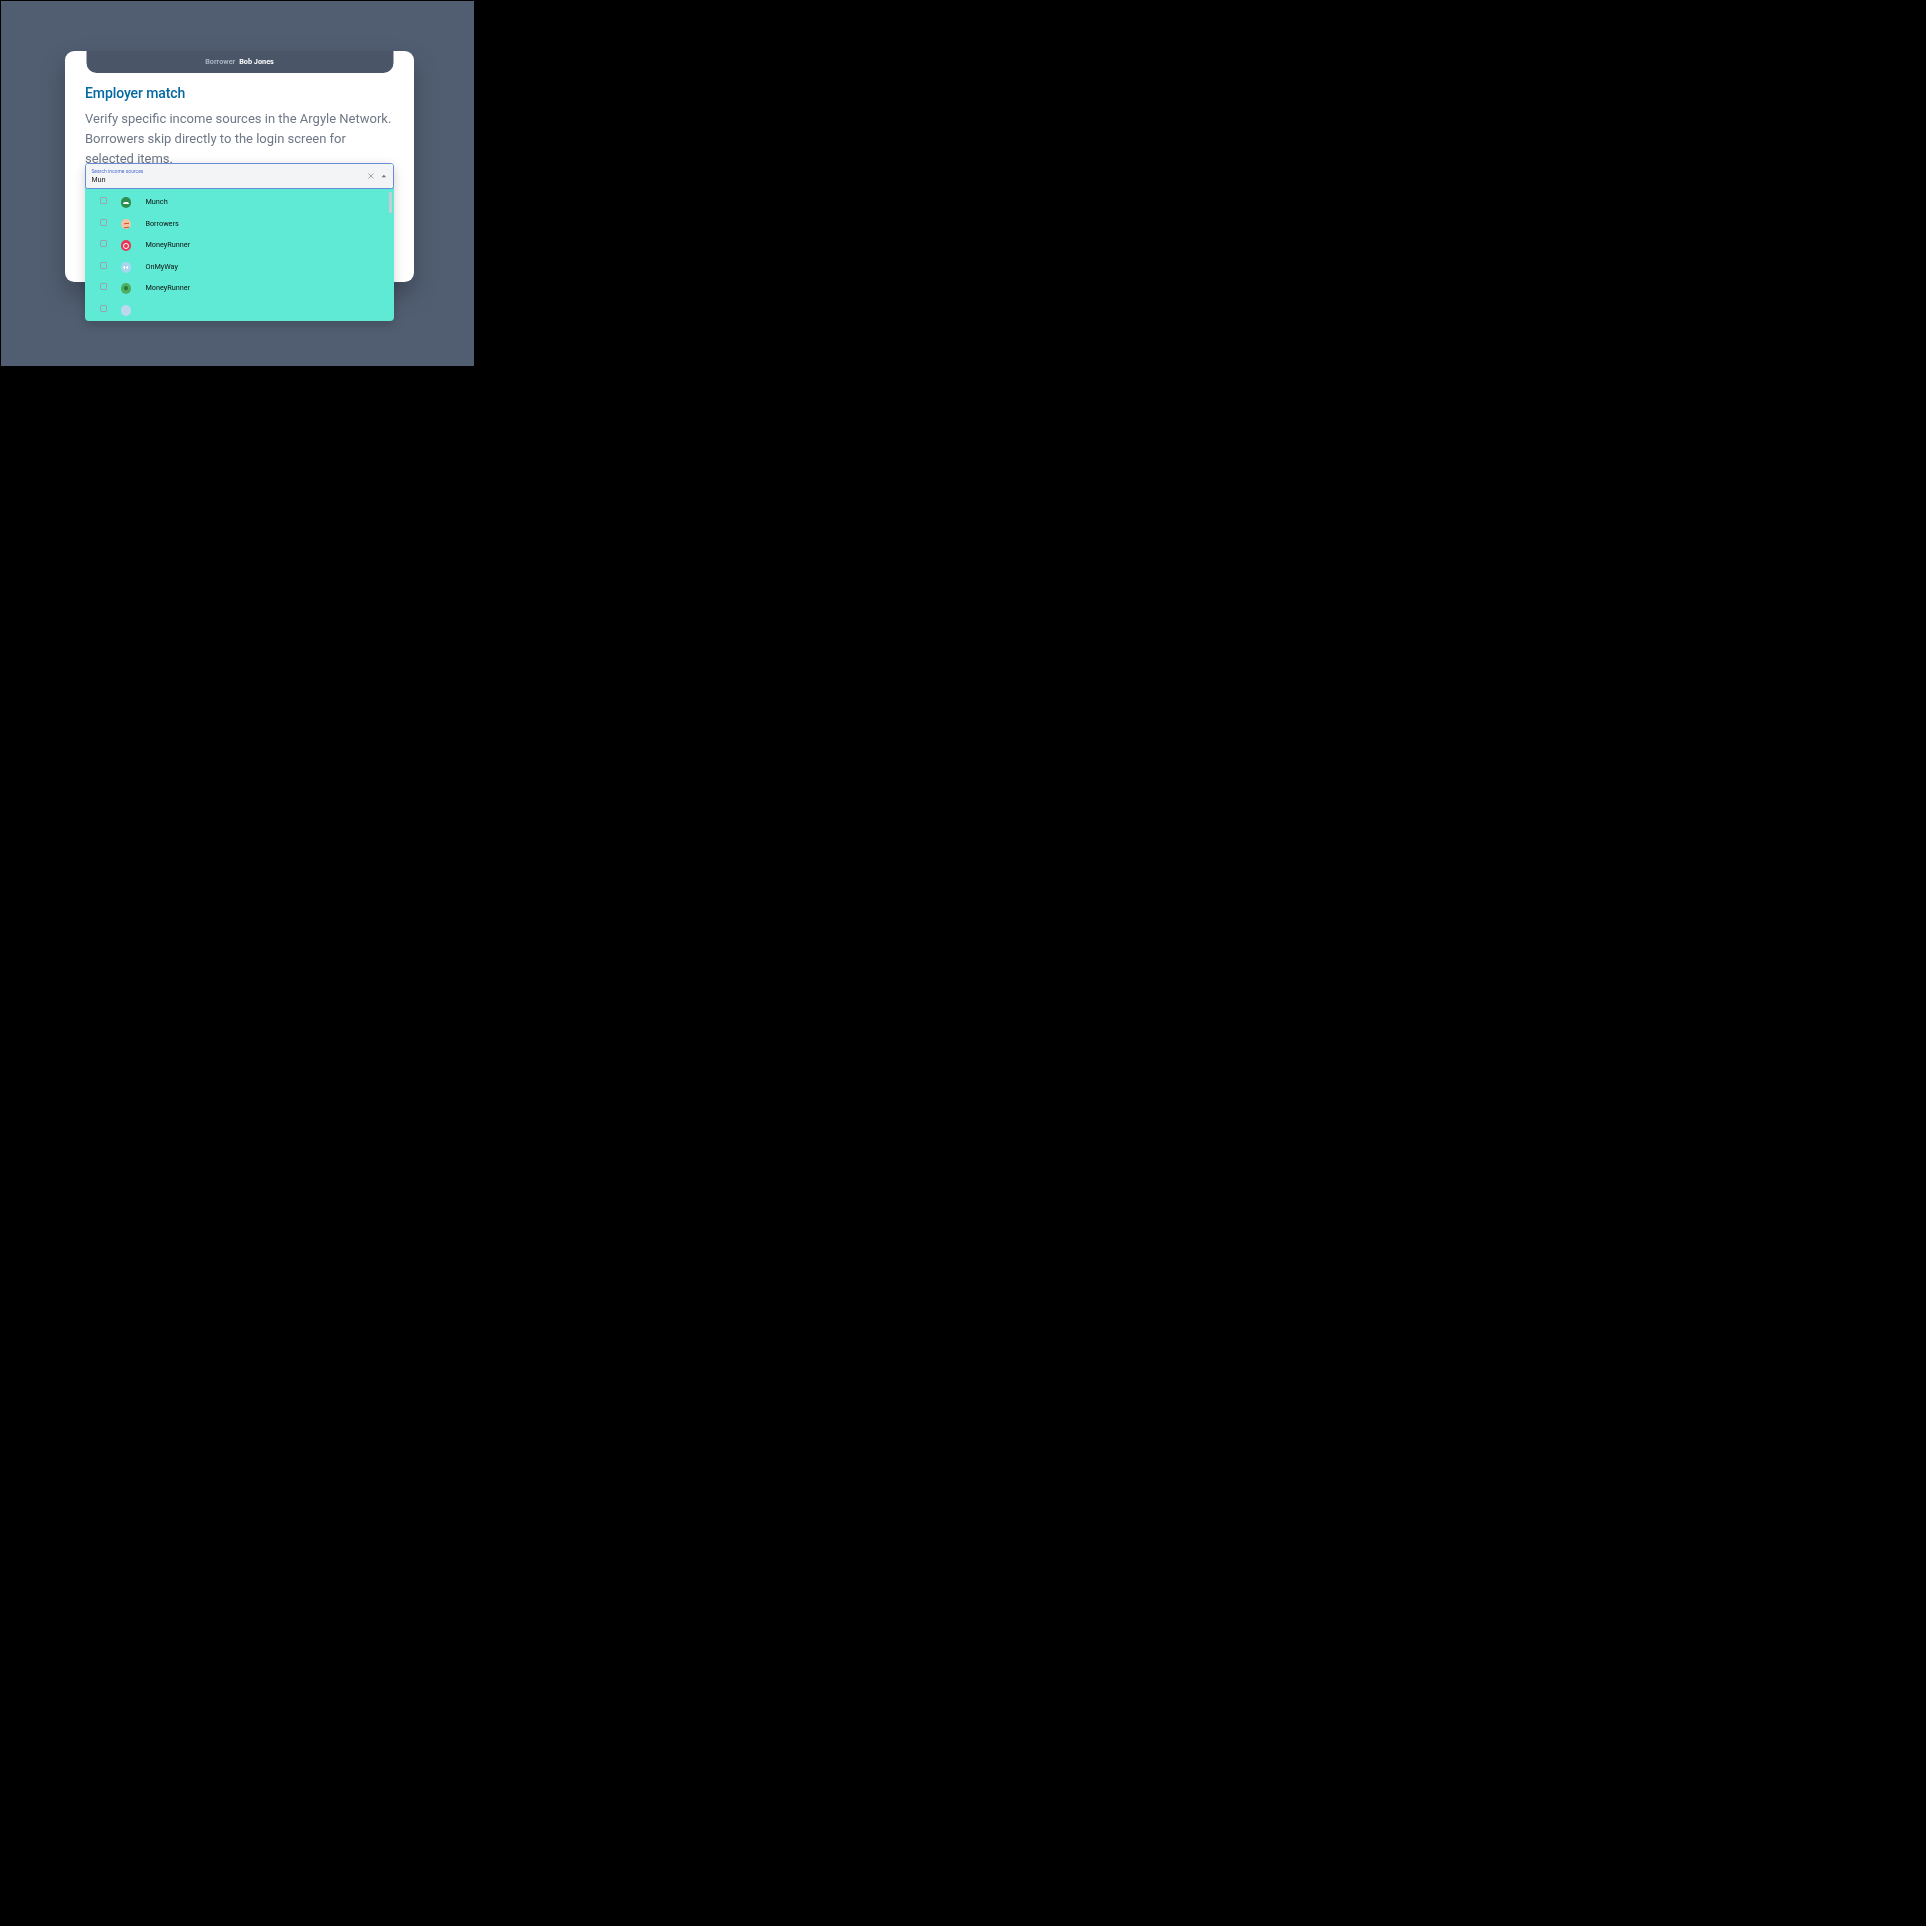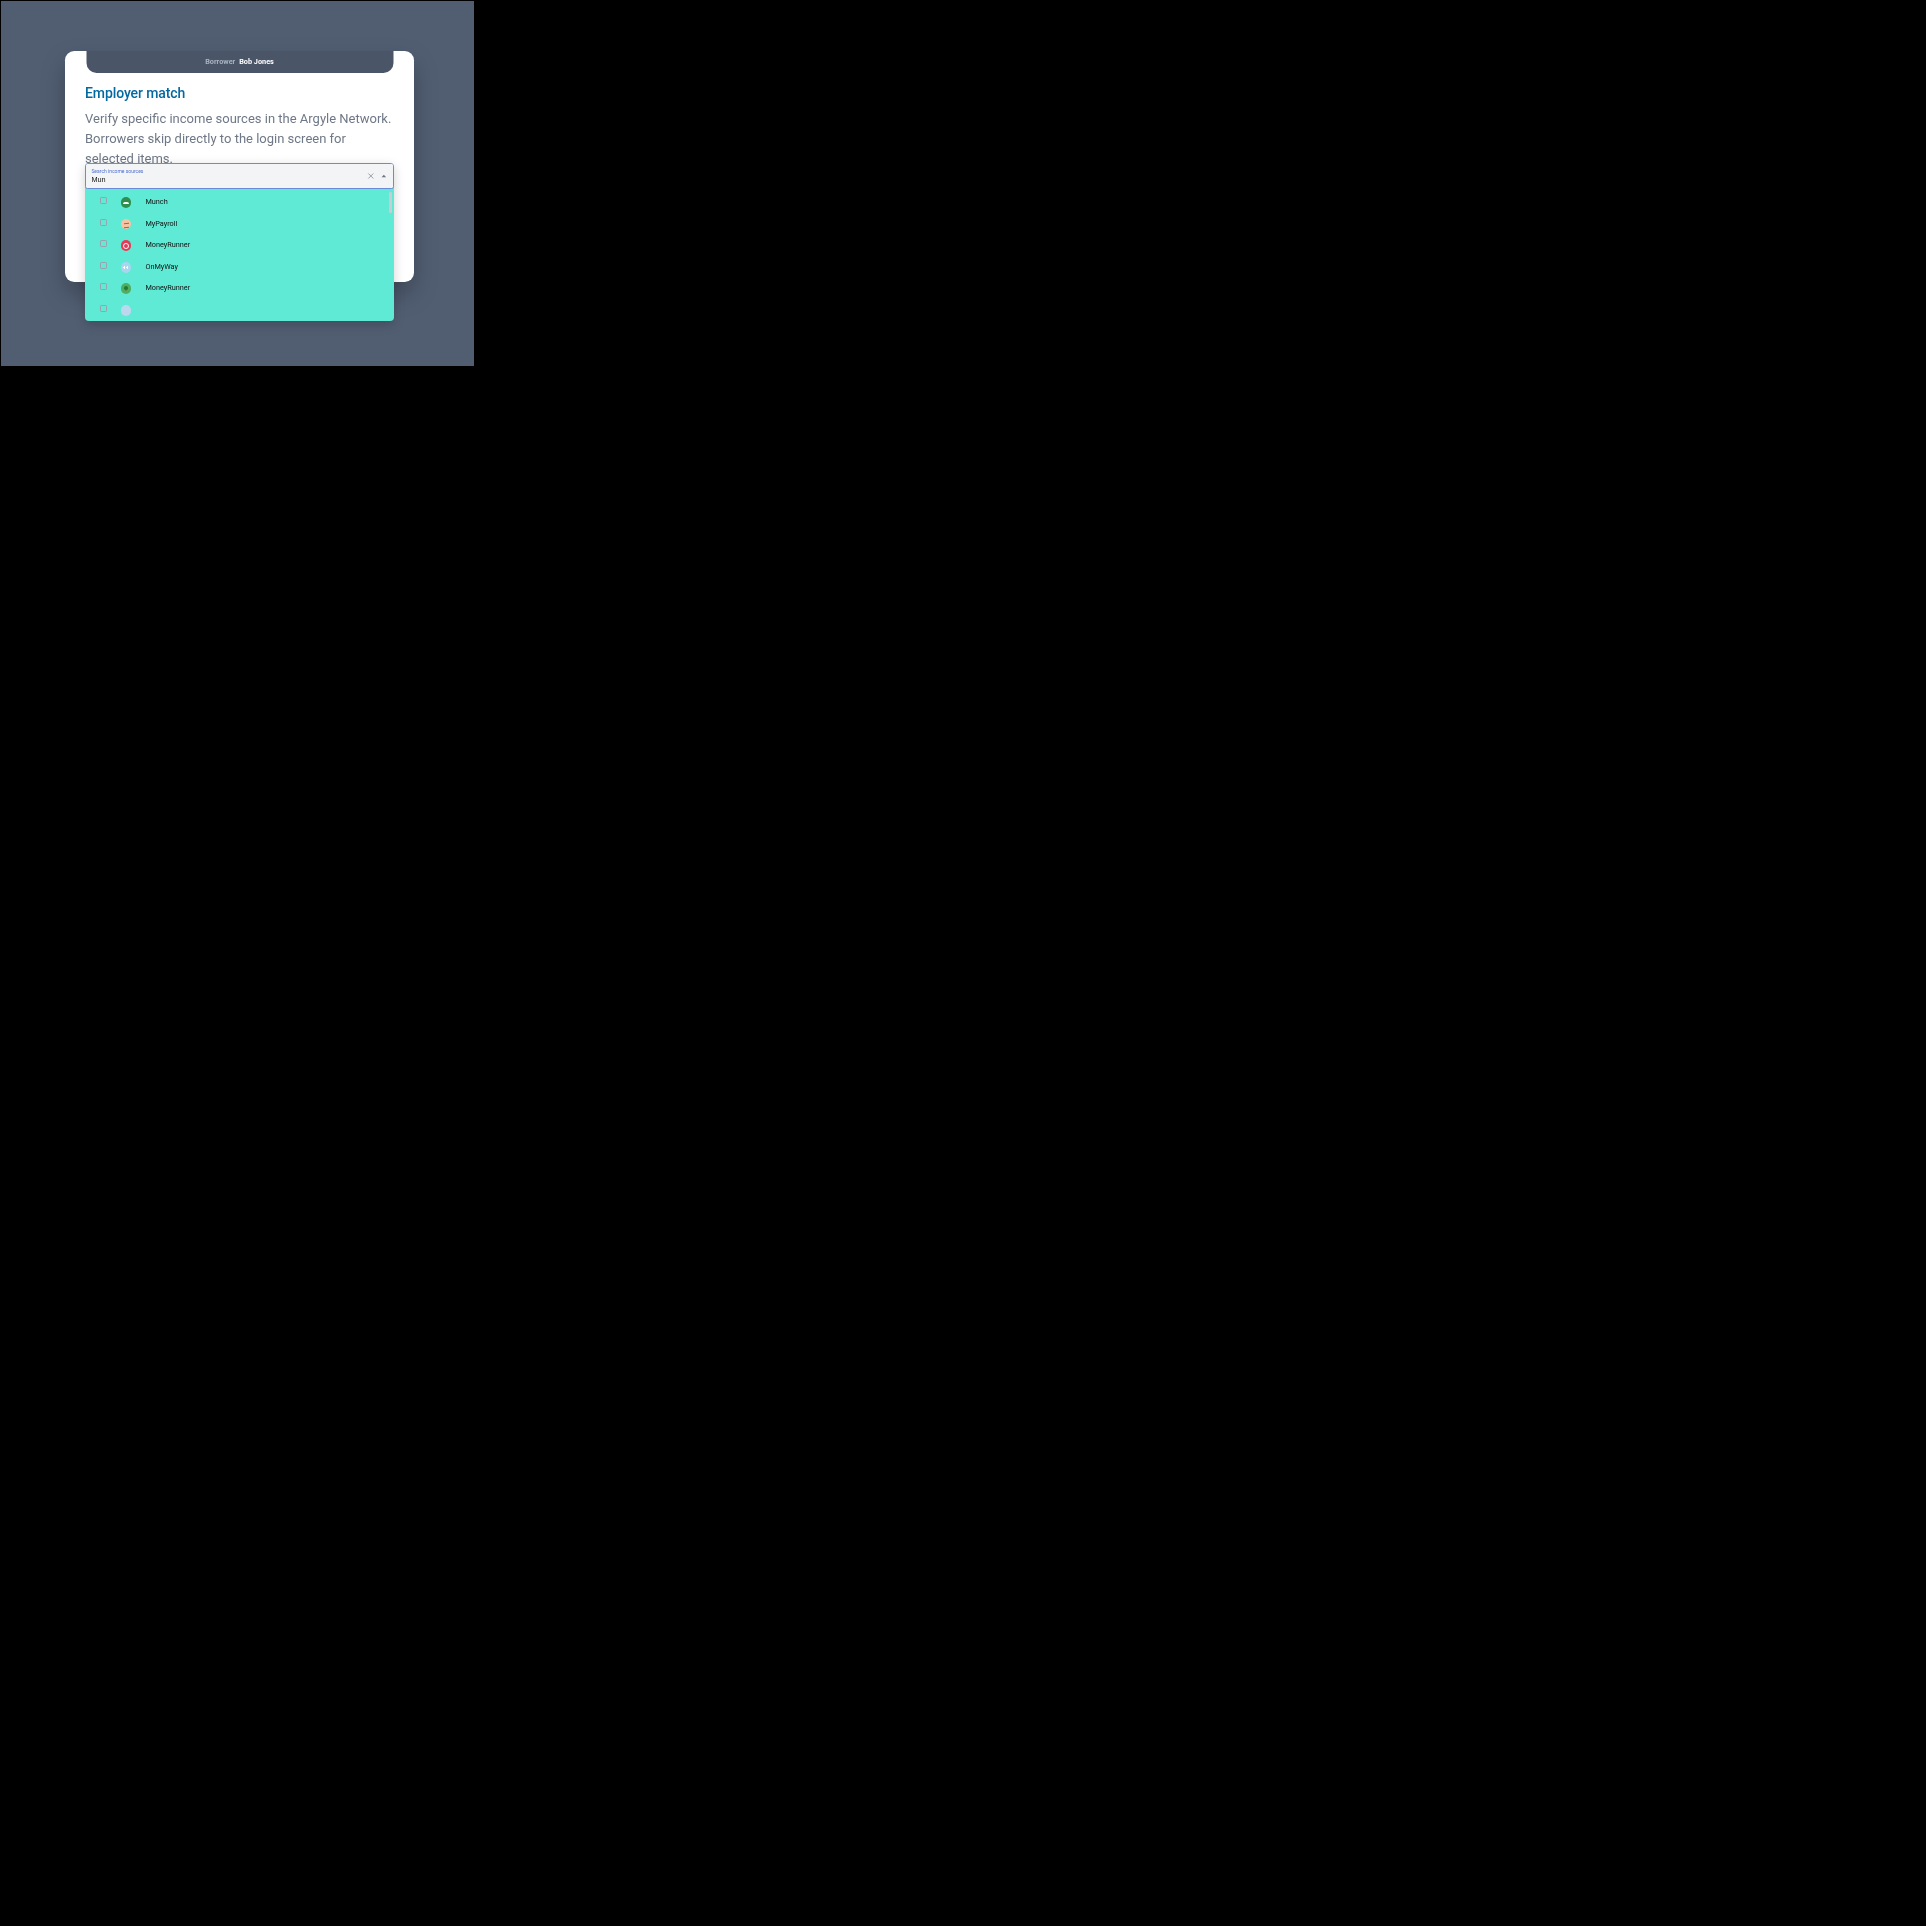--- a/index.html
+++ b/index.html
@@ -268,21 +268,21 @@
       <div class="scrollbar-track"></div>
       <ul class="listbox" id="results-list">
           <li class="option">
             <span class="checkbox"></span>
             <span class="avatar av-green inner-sun"></span>
             <span class="opt-label">Munch</span>
           </li>
           <li class="option">
             <span class="checkbox"></span>
             <span class="avatar av-peach inner-dots"></span>
-            <span class="opt-label">MyPayroll</span>
+            <span class="opt-label">Borrowers</span>
           </li>
           <li class="option">
             <span class="checkbox"></span>
             <span class="avatar av-red inner-runner"></span>
             <span class="opt-label">MoneyRunner</span>
           </li>
           <li class="option">
             <span class="checkbox"></span>
             <span class="avatar av-sky inner-bike"></span>
             <span class="opt-label">OnMyWay</span>

